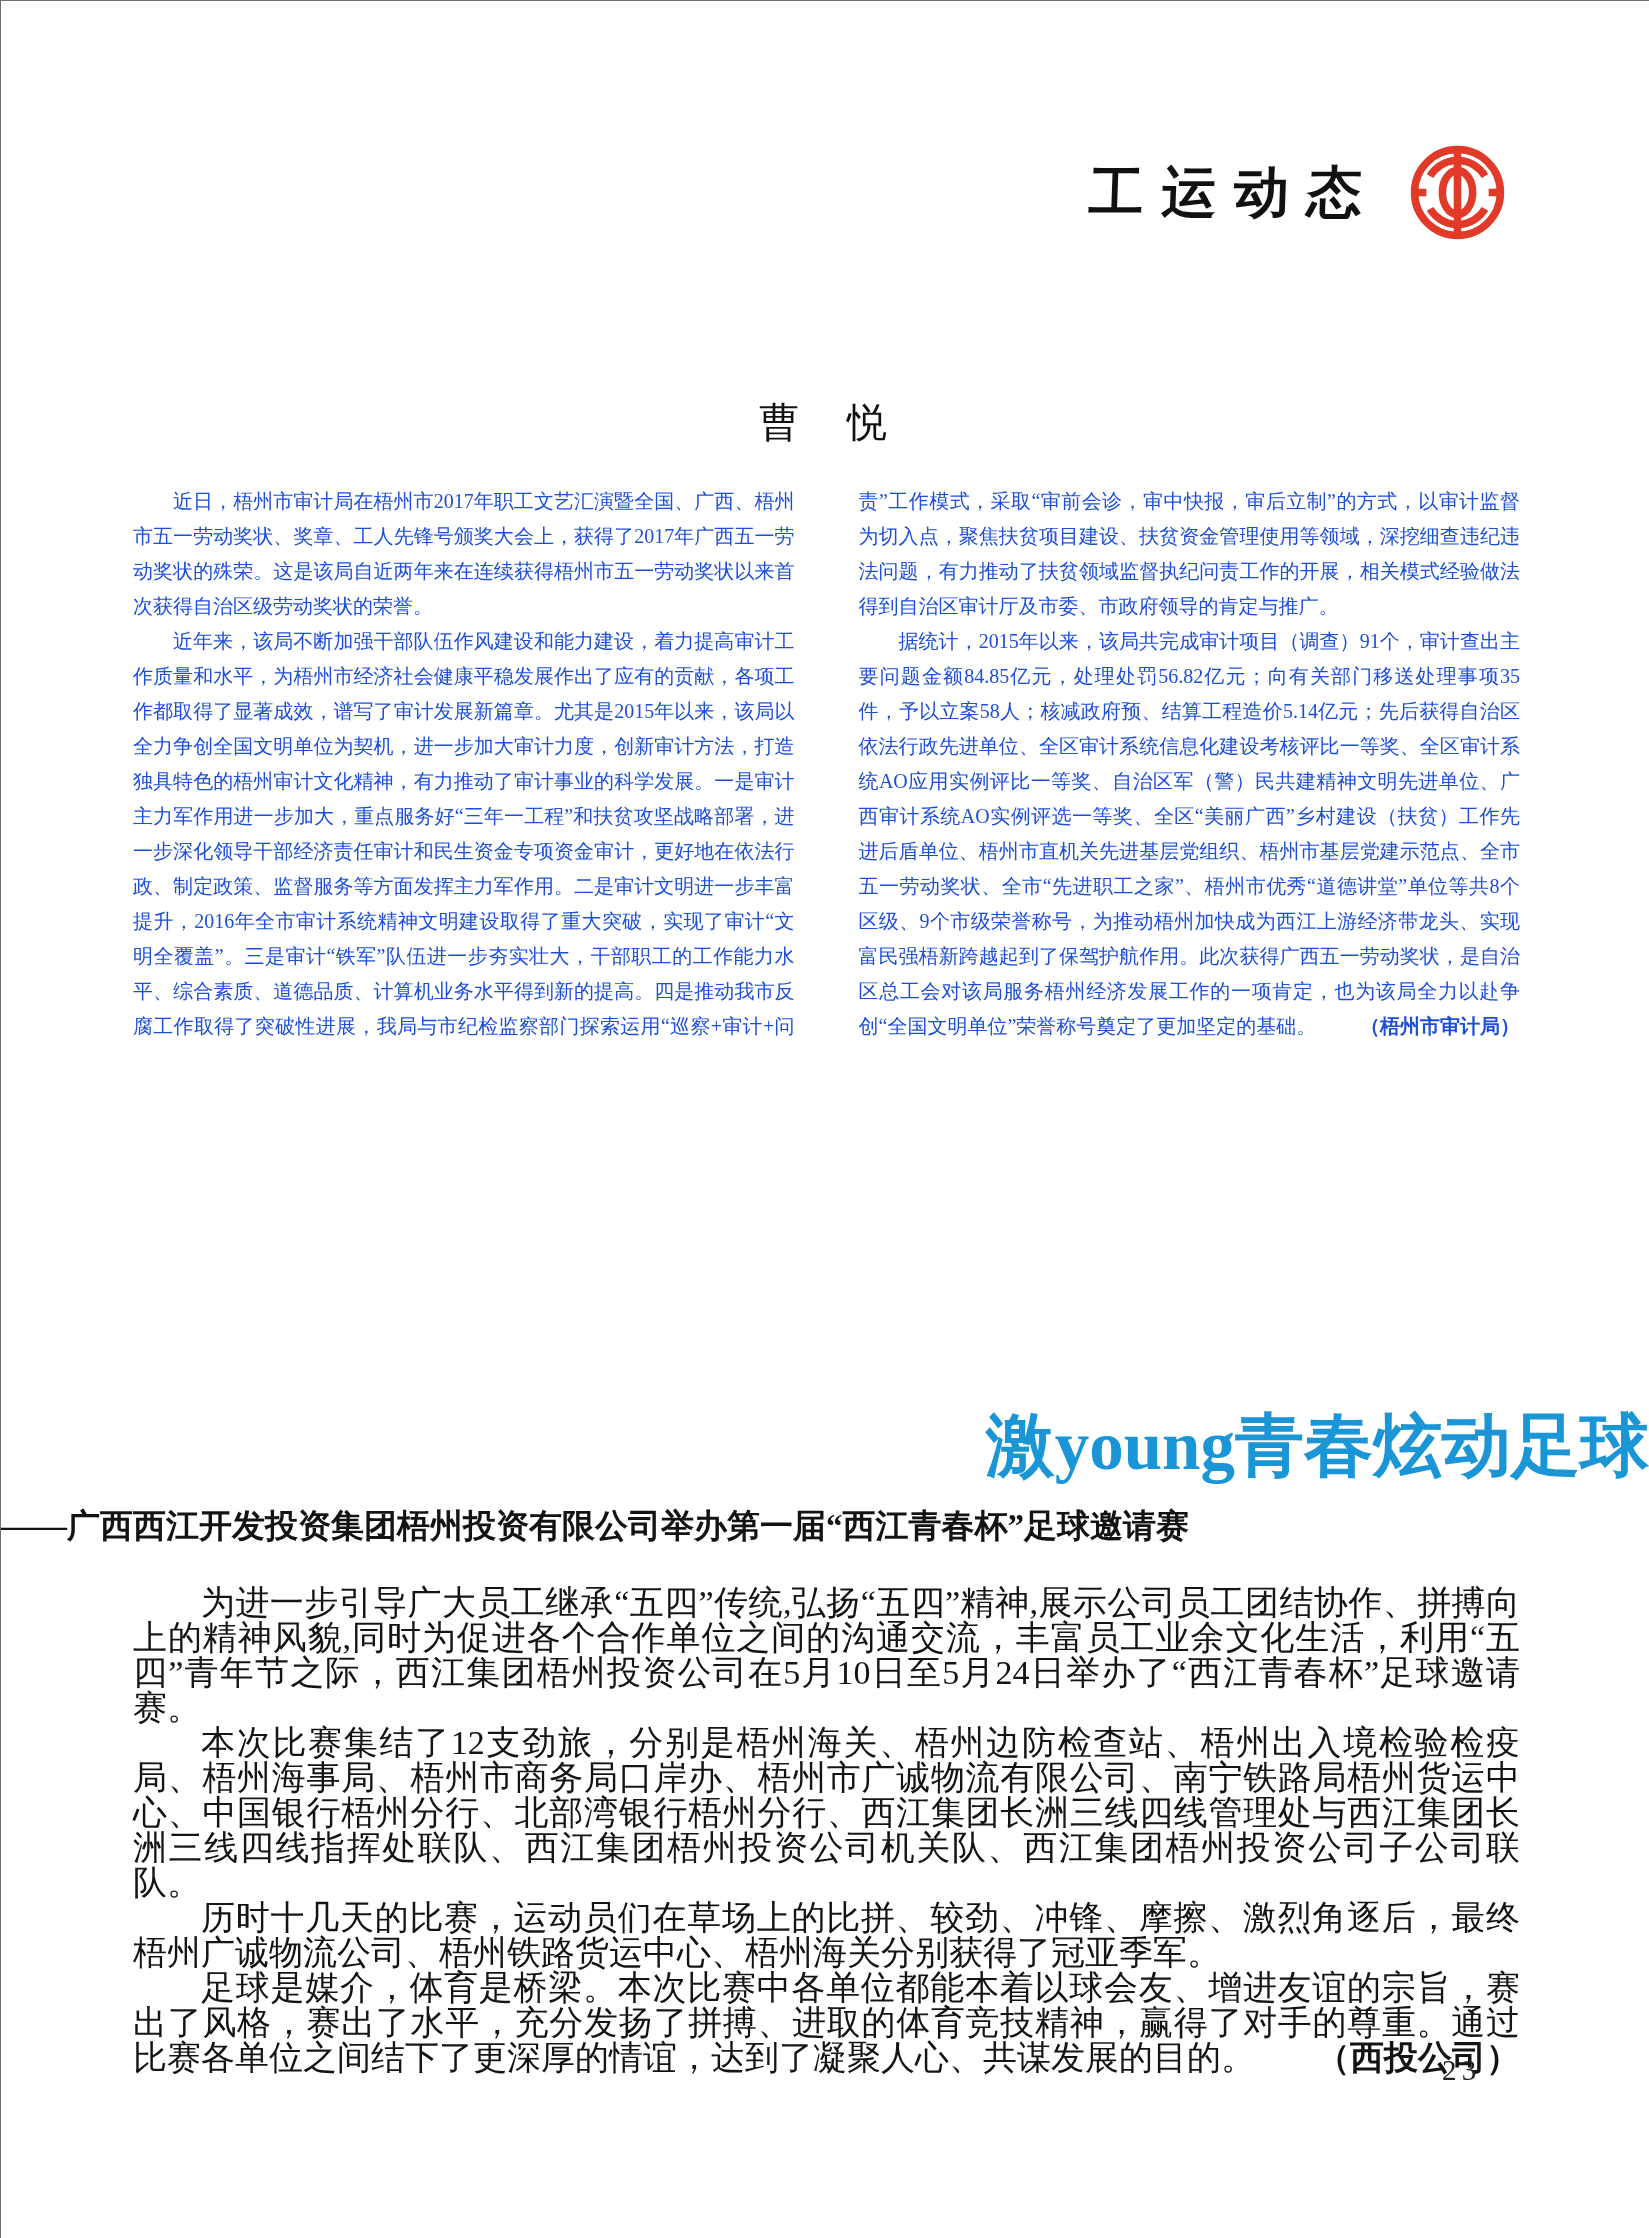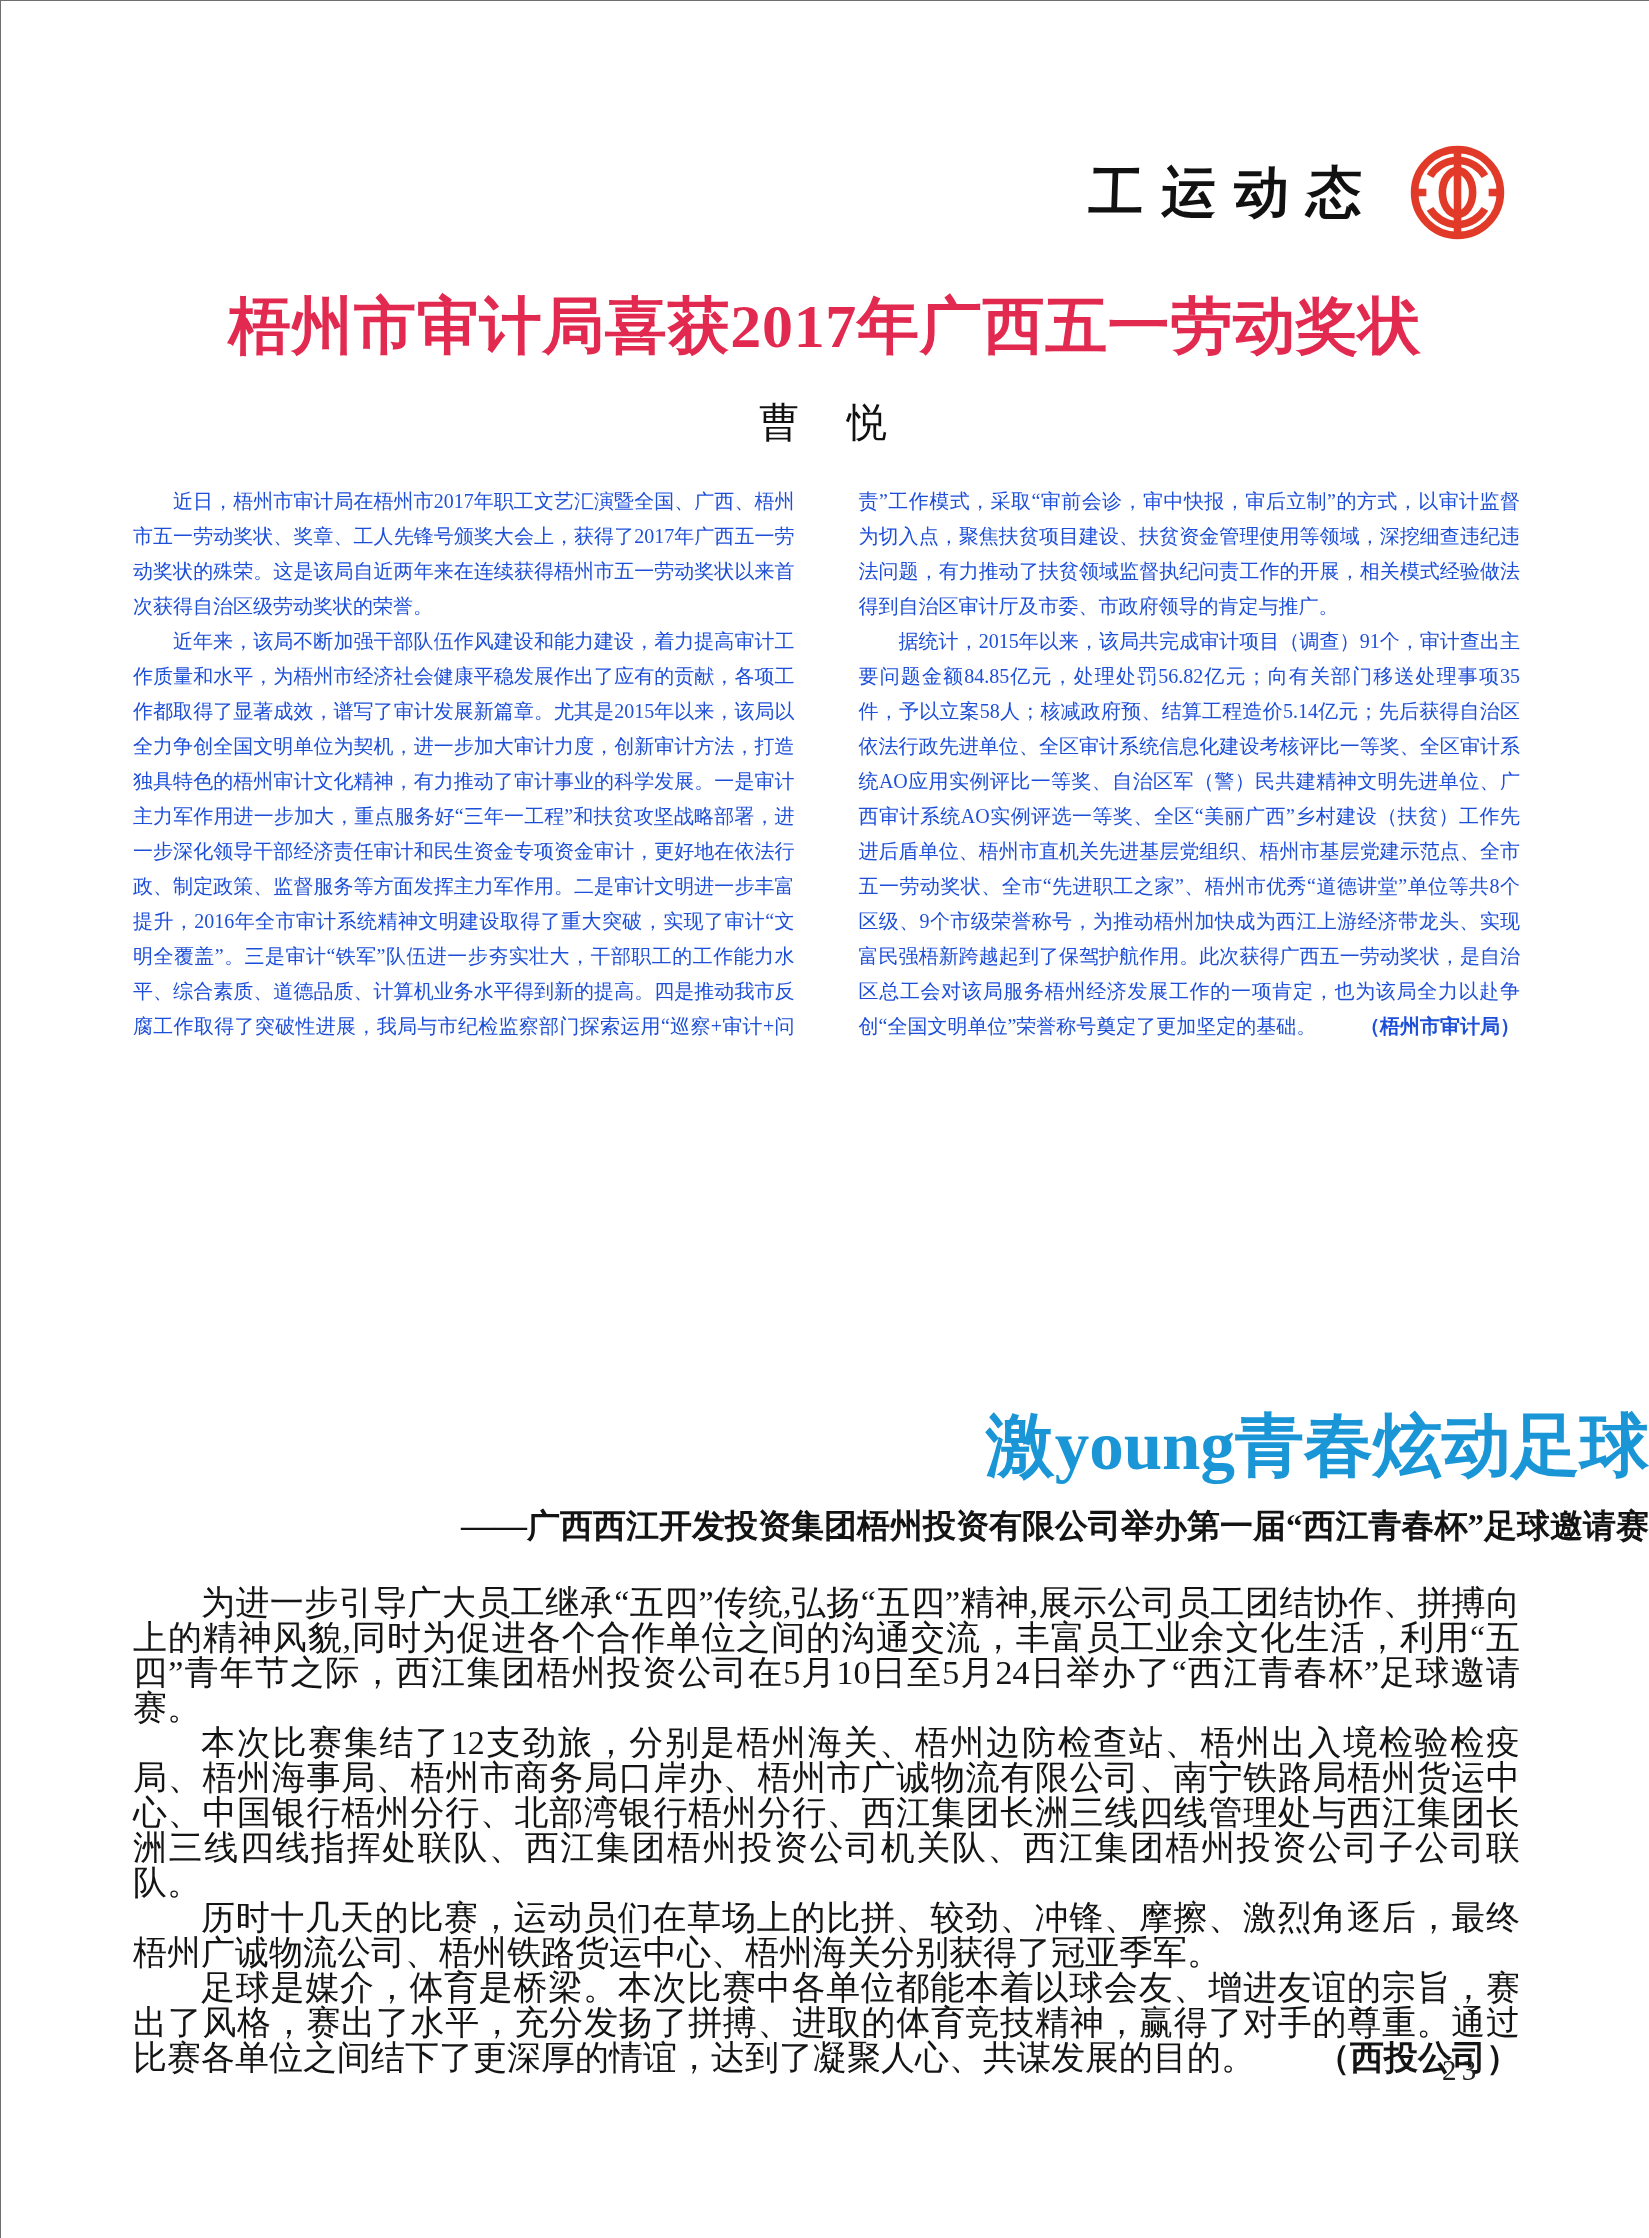--- a/index.html
+++ b/index.html
@@ -87,21 +87,21 @@
     line-height: 1.1;
     color: #1a96d6;
     white-space: nowrap;
   }
   .a2-subtitle {
     position: absolute;
     top: 1503px;
     left: 0;
     width: 100%;
     margin: 0;
-    text-align: right;
+    text-align: left;
     font-size: 33px;
     font-weight: bold;
     color: #131313;
     white-space: nowrap;
   }
   .a2-body {
     position: absolute;
     top: 1584px;
     left: 132px;
     width: 1387px;
@@ -133,21 +133,20 @@
         <path d="M 27.4 40.5 A 38 38 0 0 1 92.6 40.5"></path>
         <path d="M 27.4 79.5 A 38 38 0 0 0 92.6 79.5"></path>
         <line x1="10" y1="60" x2="23" y2="60"></line>
         <line x1="97" y1="60" x2="110" y2="60"></line>
         <line x1="60" y1="10" x2="60" y2="110"></line>
         <ellipse cx="60" cy="60" rx="18" ry="26"></ellipse>
       </g>
     </svg>
   </div>
 
-  <h1 class="a1-title">梧州市审计局喜获2017年广西五一劳动奖状</h1>
   <div class="a1-author">曹　悦</div>
 
   <div class="a1-body">
     <p class="body-p"><span>近日，梧州市审计局在梧州市2017年职工文艺汇演暨全国、广西、梧州市五一劳动奖状、奖章、工人先锋号颁奖大会上，获得了2017年广西五一劳动奖状的殊荣。这是该局自近两年来在连续获得梧州市五一劳动奖状以来首次获得自治区级劳动奖状的荣誉。</span></p>
     <p class="body-p"><span>近年来，该局不断加强干部队伍作风建设和能力建设，着力提高审计工作质量和水平，为梧州市经济社会健康平稳发展作出了应有的贡献，各项工作都取得了显著成效，谱写了审计发展新篇章。尤其是2015年以来，该局以全力争创全国文明单位为契机，进一步加大审计力度，创新审计方法，打造独具特色的梧州审计文化精神，有力推动了审计事业的科学发展。一是审计主力军作用进一步加大，重点服务好“三年一工程”和扶贫攻坚战略部署，进一步深化领导干部经济责任审计和民生资金专项资金审计，更好地在依法行政、制定政策、监督服务等方面发挥主力军作用。二是审计文明进一步丰富提升，2016年全市审计系统精神文明建设取得了重大突破，实现了审计“文明全覆盖”。三是审计“铁军”队伍进一步夯实壮大，干部职工的工作能力水平、综合素质、道德品质、计算机业务水平得到新的提高。四是推动我市反腐工作取得了突破性进展，我局与市纪检监察部门探索运用“巡察+审计+问责”工作模式，采取“审前会诊，审中快报，审后立制”的方式，以审计监督为切入点，聚焦扶贫项目建设、扶贫资金管理使用等领域，深挖细查违纪违法问题，有力推动了扶贫领域监督执纪问责工作的开展，相关模式经验做法得到自治区审计厅及市委、市政府领导的肯定与推广。</span></p>
     <p class="body-p"><span>据统计，2015年以来，该局共完成审计项目（调查）91个，审计查出主要问题金额84.85亿元，处理处罚56.82亿元；向有关部门移送处理事项35件，予以立案58人；核减政府预、结算工程造价5.14亿元；先后获得自治区依法行政先进单位、全区审计系统信息化建设考核评比一等奖、全区审计系统AO应用实例评比一等奖、自治区军（警）民共建精神文明先进单位、广西审计系统AO实例评选一等奖、全区“美丽广西”乡村建设（扶贫）工作先进后盾单位、梧州市直机关先进基层党组织、梧州市基层党建示范点、全市五一劳动奖状、全市“先进职工之家”、梧州市优秀“道德讲堂”单位等共8个区级、9个市级荣誉称号，为推动梧州加快成为西江上游经济带龙头、实现富民强梧新跨越起到了保驾护航作用。此次获得广西五一劳动奖状，是自治区总工会对该局服务梧州经济发展工作的一项肯定，也为该局全力以赴争创“全国文明单位”荣誉称号奠定了更加坚定的基础。</span><span class="attribution">（梧州市审计局）</span></p>
   </div>
 
   <h2 class="a2-title">激young青春炫动足球</h2>
   <div class="a2-subtitle">——广西西江开发投资集团梧州投资有限公司举办第一届“西江青春杯”足球邀请赛</div>

